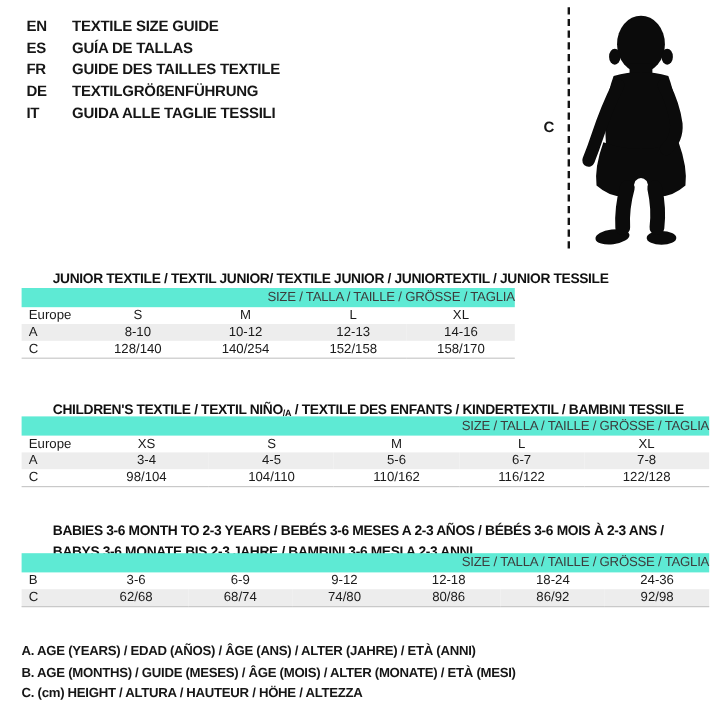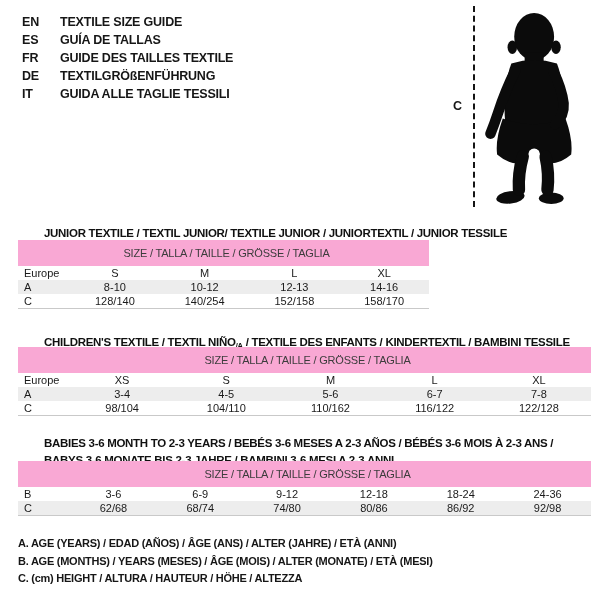--- a/index.html
+++ b/index.html
@@ -24,22 +24,22 @@
   .sec-title { position:absolute; left:32px; margin:12px; font-size:11.5px; font-weight:bold;
                letter-spacing:-0.3px; white-space:nowrap; color:#101010; }
   .title-sub { font-size:7.5px; vertical-align:-2px; letter-spacing:-0.2px; }
   .two-line { line-height:17px; }
 
   
   .tbl { position:absolute; border-collapse:collapse; table-layout:fixed; font-size:11px; color:#1a1a1a; }
   .t1 { top:240px; left:18px; width:411px; }
   .t2 { top:347px; left:18px; width:573px; }
   .t3 { top:461px; left:18px; width:573px; }
-  .tbl th.bar { background:#f9a8d4; font-weight:normal; text-align:center; color:#3c3c3c;
-                height:26px; padding:0 0 0 6px; font-size:11px; letter-spacing:-0.2px; }
+  .tbl th.bar { background:#5eead4; font-weight:normal; text-align:right; color:#3c3c3c;
+                height:16px; padding:0 0 0 6px; font-size:11px; letter-spacing:-0.2px; }
   .tbl td { height:14px; text-align:center; padding:0; }
   .tbl td.lbl { text-align:left; padding-left:6px; }
   .tbl tr.stripe td { background:#ededed; }
   .tbl tbody tr.last td { border-bottom:1px solid #c9c9c9; }
   col.c-lbl { width:52px; }
 
   
   .notes { position:absolute; left:18px; top:535px; }
   .note { font-size:11px; font-weight:bold; line-height:17.5px; letter-spacing:-0.25px; white-space:nowrap; }
 </style>
@@ -215,17 +215,17 @@
         <td>74/80</td>
         <td>80/86</td>
         <td>86/92</td>
         <td>92/98</td>
       </tr>
     </tbody>
   </table>
 
   <div class="notes">
     <div class="note">A. AGE (YEARS) / EDAD (AÑOS) / ÂGE (ANS) / ALTER (JAHRE) / ETÀ (ANNI)</div>
-    <div class="note">B. AGE (MONTHS) / YEARS (MESES) / ÂGE (MOIS) / ALTER (MONATE) / ETÀ (MESI)</div>
+    <div class="note">B. AGE (MONTHS) / GUIDE (MESES) / ÂGE (MOIS) / ALTER (MONATE) / ETÀ (MESI)</div>
     <div class="note">C. (cm) HEIGHT / ALTURA / HAUTEUR / HÖHE / ALTEZZA</div>
   </div>
 
 </div>
 
 </body></html>

